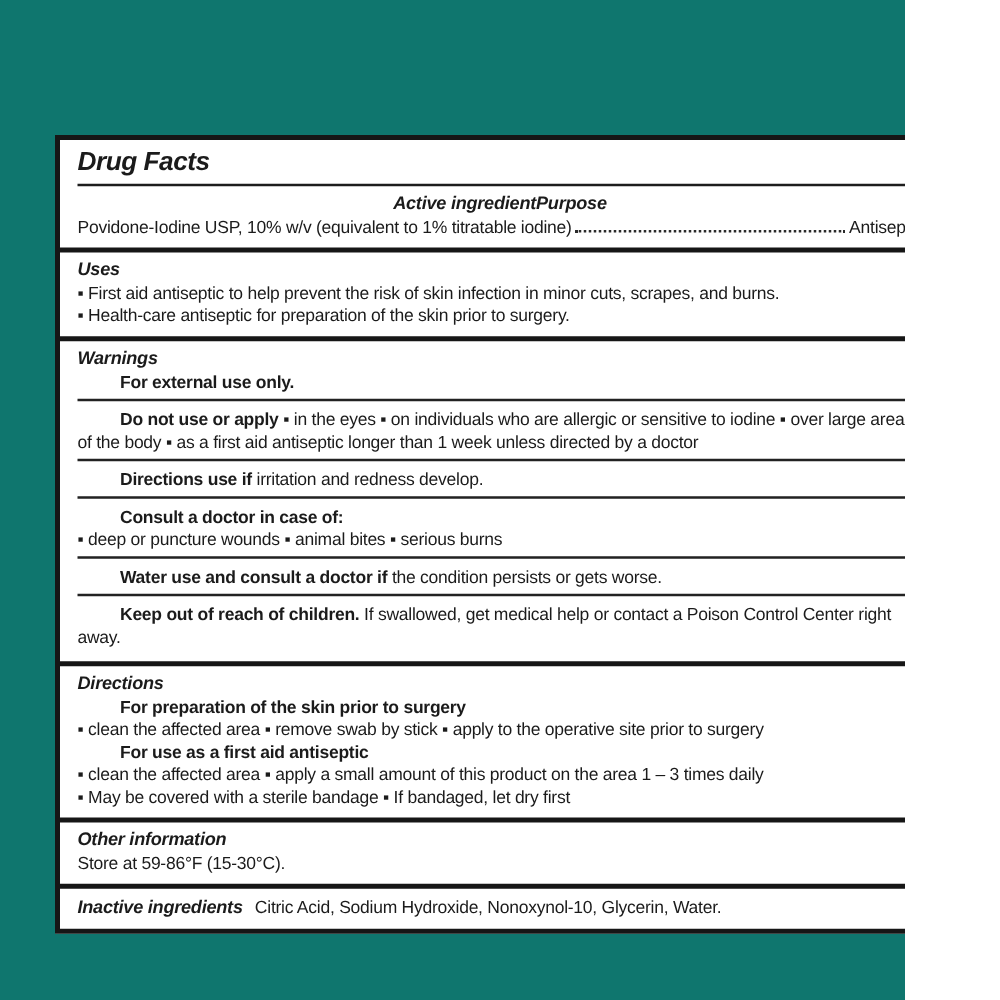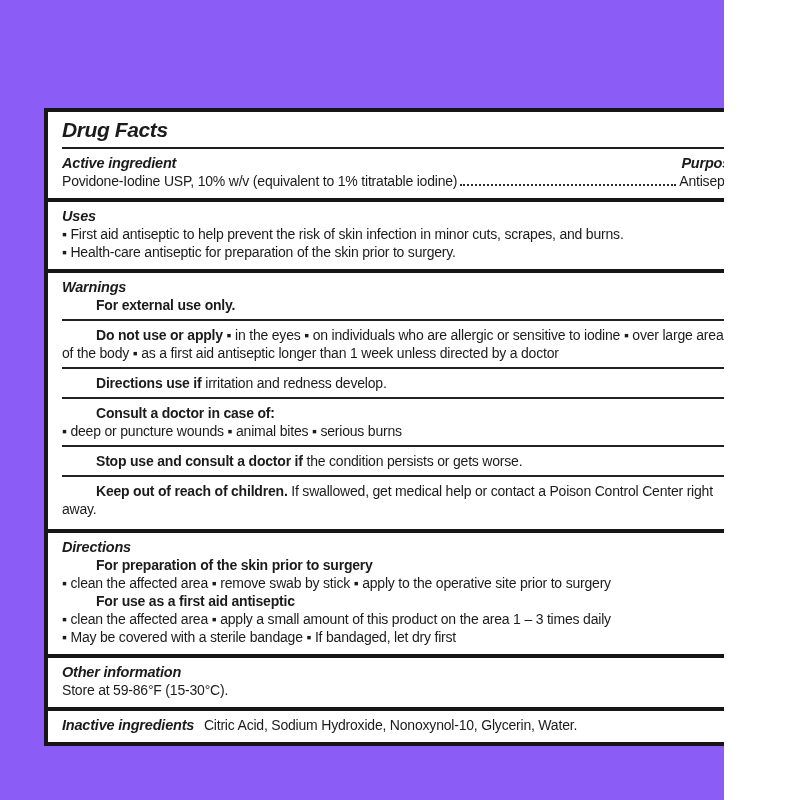--- a/index.html
+++ b/index.html
@@ -4,21 +4,21 @@
 <style>
   html, body {
     margin: 0;
     padding: 0;
     background: #ffffff;
   }
   .page {
     position: relative;
     width: 724px;
     height: 800px;
-    background: #8b5cf6;
+    background: #0f766e;
     overflow: hidden;
     font-family: "Liberation Sans", "DejaVu Sans", sans-serif;
     color: #1b1b1b;
     letter-spacing: -0.2px;
   }
   .label-box {
     position: absolute;
     left: 44px;
     top: 108px;
     width: 712px;
@@ -45,21 +45,21 @@
     line-height: 18px;
   }
   .h-ital {
     font-weight: bold;
     font-style: italic;
     font-size: 14.5px;
   }
   .bold { font-weight: bold; padding-left: 34px; }
   .row-between {
     display: flex;
-    justify-content: space-between;
+    justify-content: center;
     align-items: baseline;
   }
   .leader-row {
     display: flex;
     align-items: baseline;
   }
   .leader-dots {
     flex: 1 1 auto;
     border-bottom: 2px dotted #2a2a2a;
     margin: 0 3px 3px 3px;
@@ -130,21 +130,21 @@
       <div class="divider-thin"></div>
 
       <div class="warn-block">
         <div class="bold">Consult a doctor in case of:</div>
         <div>▪ deep or puncture wounds  ▪ animal bites  ▪ serious burns</div>
       </div>
 
       <div class="divider-thin"></div>
 
       <div class="warn-block">
-        <span class="bold">Stop use and consult a doctor if</span>
+        <span class="bold">Water use and consult a doctor if</span>
         <span>the condition persists or gets worse.</span>
       </div>
 
       <div class="divider-thin"></div>
 
       <div class="warn-block">
         <span class="bold">Keep out of reach of children.</span>
         <span>If swallowed, get medical help or contact a Poison Control Center right away.</span>
       </div>
     </div>

